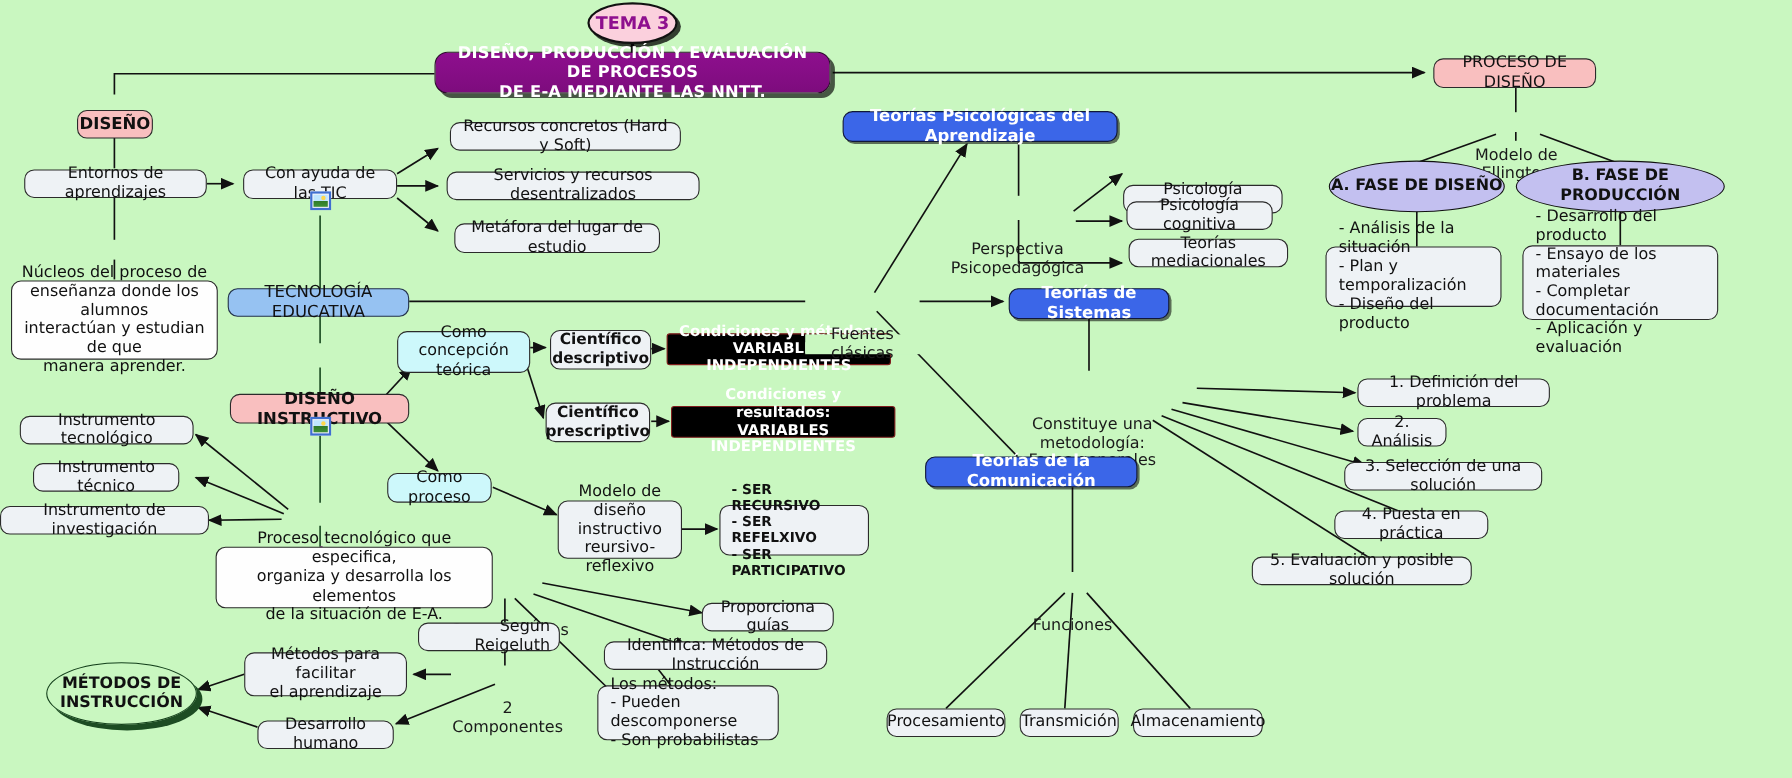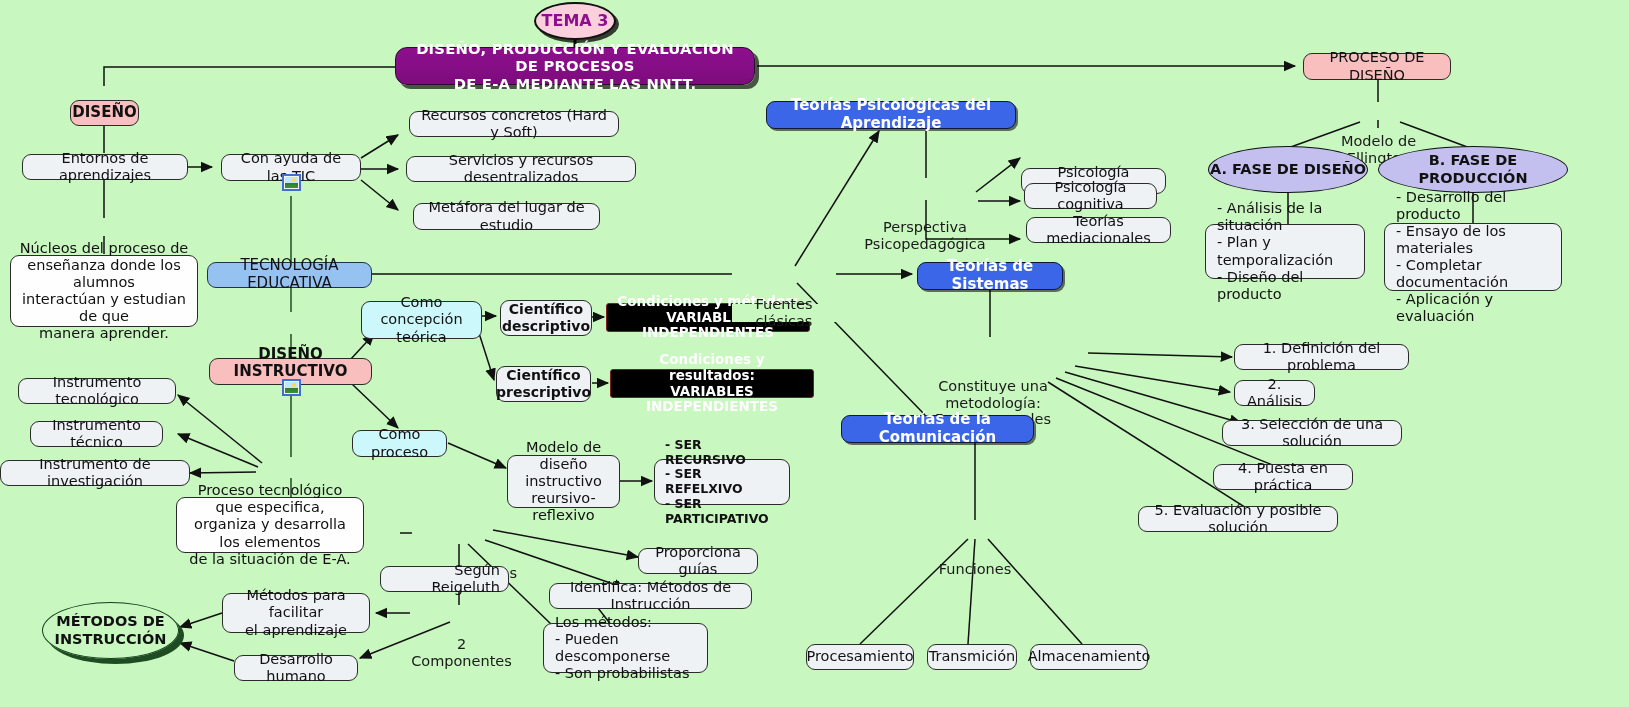--- a/index.html
+++ b/index.html
@@ -38,21 +38,20 @@
     padding:3px 8px;
   }
   .n-pink{
     background:#f9bfbf;
     border:1.3px solid #2b2b2b;
     border-radius:9px;
     color:#111;
     font-size:15px;
     font-weight:bold;
     padding:3px 12px;
-    align-items:flex-end;
   }
   .n-pink-plain{
     background:#f9bfbf;
     border:1.3px solid #2b2b2b;
     border-radius:9px;
     color:#111;
     font-size:14.5px;
     padding:3px 10px;
   }
   .n-cyan{
@@ -402,21 +401,21 @@
   </div>
 
   <div class="node n-grey" style="left:0px;top:460px;width:190px;height:26px;">
     <span>Instrumento de investigación</span>
   </div>
 
   <div class="edge-label q" style="left:244px;top:457px;width:96px;height:18px;">
     <span>¿QUÉ ES?</span>
   </div>
 
-  <div class="node n-white" style="left:176px;top:497px;width:188px;height:56px;text-align:center;">
+  <div class="node n-white" style="left:196px;top:497px;width:252px;height:56px;text-align:center;">
     <span>Proceso tecnológico que especifica,
 organiza y desarrolla los elementos
 de la situación de E-A.</span>
   </div>
 
   <div class="edge-label" style="left:411px;top:524px;width:104px;height:18px;">
     <span>Características</span>
   </div>
 
   <div class="node n-grey" style="left:638px;top:548px;width:120px;height:26px;">

